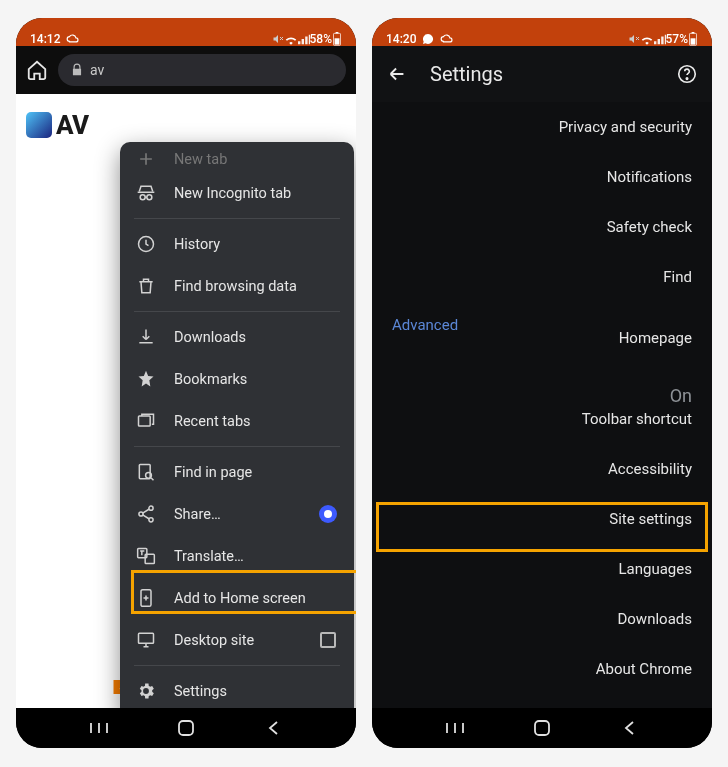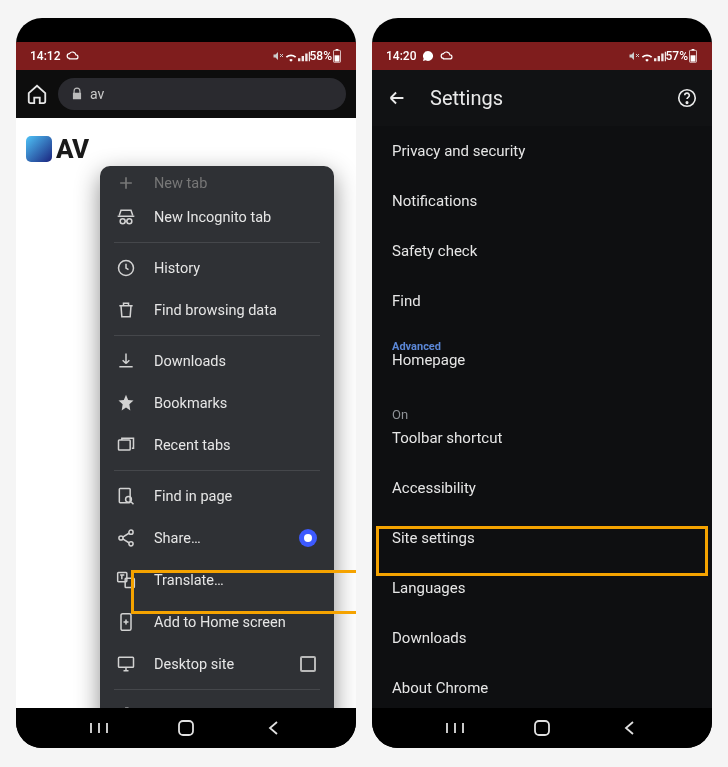--- a/index.html
+++ b/index.html
@@ -19,29 +19,28 @@
     background: #000;
     border-radius: 26px;
     overflow: hidden;
     position: relative;
     display: flex;
     flex-direction: column;
   }
   
   .statusbar {
     height: 28px;
-    background: #7f1d1d;
+    background: #c2410c;
     color: #fff;
     display: flex;
-    align-items: center;
+    align-items: flex-end;
     justify-content: space-between;
     padding: 0 14px;
     font-size: 12px;
     font-weight: 500;
-    margin-top: 24px;
   }
   .status-left { display: flex; align-items: center; gap: 6px; }
   .status-right { display: flex; align-items: center; }
   .status-right svg { display: block; }
   
   .navbar {
     height: 40px;
     background: #000;
     display: flex;
     align-items: center;
@@ -118,21 +117,21 @@
     align-items:center;
     gap:6px;
     font-size:11px;
   }
   .footer-badge .b1 { background:#f57c00; color:#fff; padding:2px 6px; font-size:9px;}
   .footer-badge .b2 { color:#333; font-weight:600;}
   
   .overflow-menu {
     position: absolute;
     top: 48px;
-    right: 22px;
+    right: 2px;
     width: 234px;
     background: #2f3135;
     border-radius: 10px;
     box-shadow: 0 8px 24px rgba(0,0,0,.45);
     padding: 4px 0 6px;
     color: #e6e6e6;
     z-index: 5;
   }
   .menu-item {
     display: flex;
@@ -193,27 +192,28 @@
   .setting-item {
     height: 50px;
     display:flex;
     flex-direction:column;
     justify-content:center;
     padding: 0 20px;
     color:#e6e6e6;
     font-size:15px;
     border-bottom: 0;
     cursor:pointer;
+    text-align:right;
   }
   .setting-item.two { height: 54px; gap: 36px; }
-  .setting-item .sub { font-size:13px; color:#8e9297; margin-top:2px;}
+  .setting-item .sub { font-size:18px; color:#8e9297; margin-top:2px;}
   .section-label {
     padding: 14px 20px 6px;
-    font-size: 11px;
-    font-weight: 700;
+    font-size: 15px;
+    font-weight: 400;
     color: #5b87d6;
   }
   .highlight-right {
     position:absolute;
     left:4px; right:4px;
     top:400px;
     height:50px;
     border:3px solid #f5a300;
     pointer-events:none;
     z-index:5;

